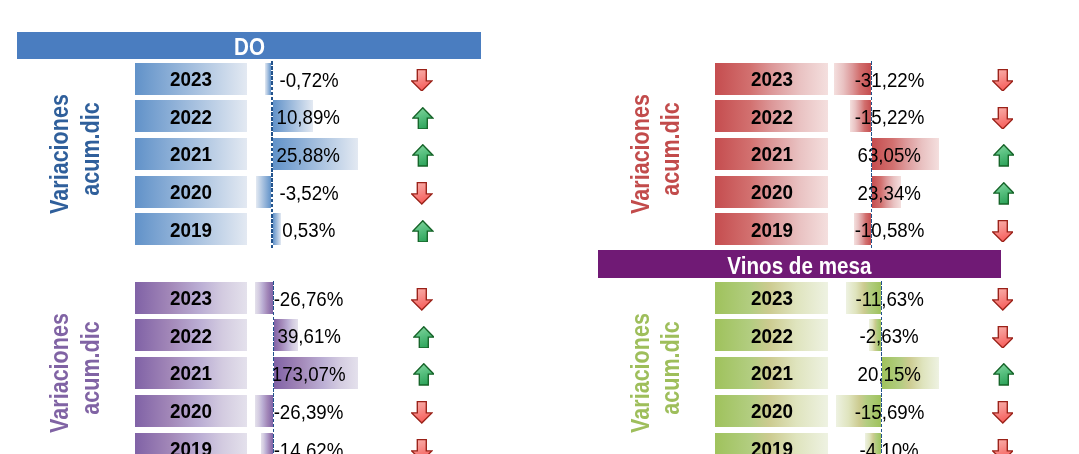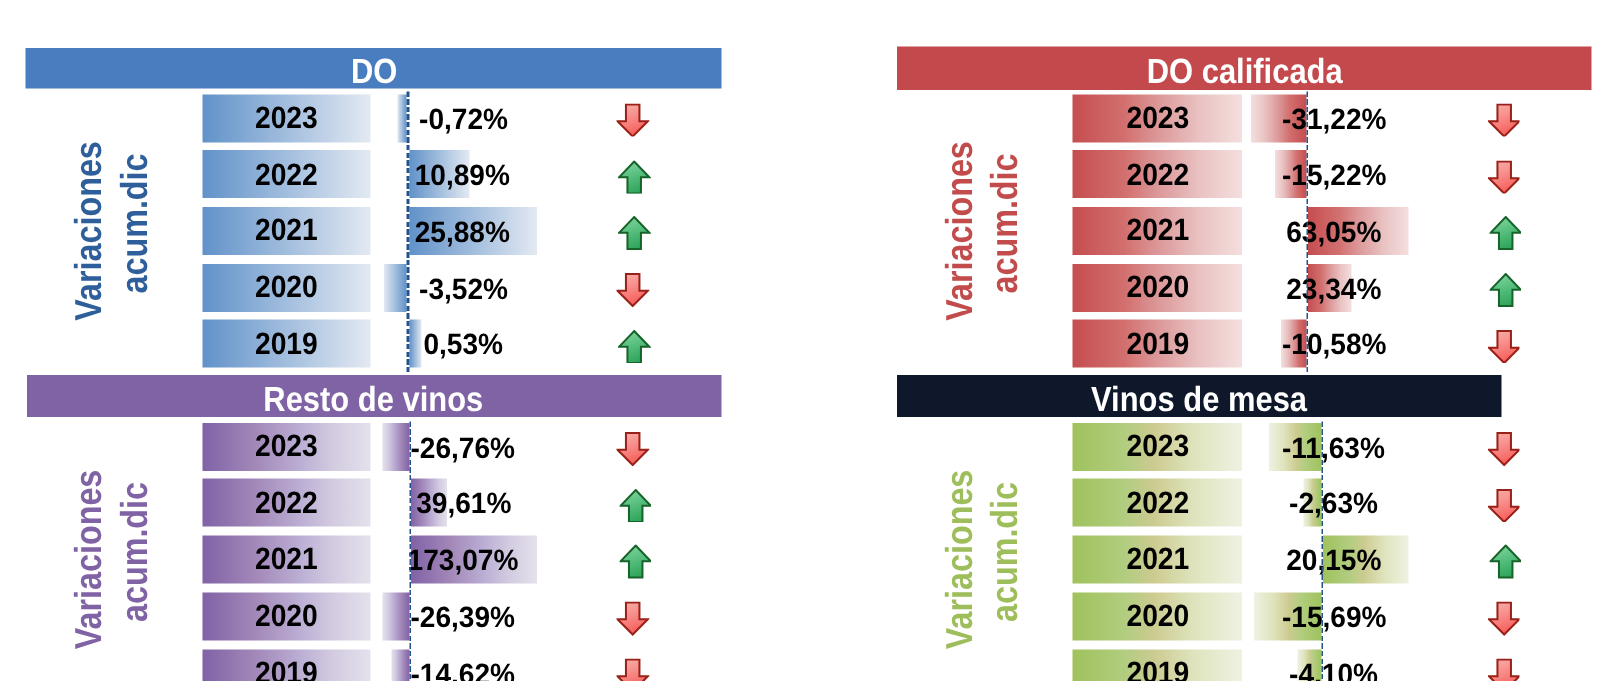--- a/index.html
+++ b/index.html
@@ -24,21 +24,21 @@
              background-image:repeating-linear-gradient(to bottom,
                #23538C 0px,#23538C 3.6px,rgba(255,255,255,0) 3.6px,
                rgba(255,255,255,0) 5.1px);}
   .year-bar{position:absolute;display:flex;align-items:center;
             justify-content:center;}
   .year-text{font-weight:bold;font-size:20.6px;color:#000000;line-height:1;
              display:inline-block;transform:scaleX(0.915);
              position:relative;top:0.5px;}
   .value-bar{position:absolute;}
   .value-label{position:absolute;width:180px;text-align:center;
-               font-weight:bold;font-size:19.6px;color:#000000;
+               font-weight:normal;font-size:19.6px;color:#000000;
                white-space:nowrap;}
   .value-label span{display:inline-block;transform:scaleX(0.955);
                     position:relative;top:1px;}
   .arrow{position:absolute;width:21.6px;height:22.7px;line-height:0;}
   .arrow svg{display:block;}
 </style>
 </head>
 <body>
 
 <div id="stage">
@@ -139,23 +139,20 @@
                 <stop offset="1" stop-color="#2EA45B"></stop>
 </linearGradient>
             </defs>
 <path d="M10.8 0.7 L20.9 11.2 H15.3 V22.0 H6.3 V11.2 H0.7 Z" fill="url(#gup5)" stroke="#166429" stroke-width="1.35" stroke-linejoin="miter" stroke-miterlimit="6"></path>
 </svg>
         </div>
   </div>
   <div class="zero-line" style="left:271.2px;top:33.4px;height:186.2px;"></div>
 </div>
 <div class="panel">
-  <div class="panel-header" style="left:598.0px;top:3.0px;width:463.0px;height:28.5px;background:#C4494C;">
-    <span class="panel-title">DO calificada</span>
-  </div>
   <div class="side-label" style="left:627.6px;top:126.0px;color:#C24B4B;">Variaciones</div>
   <div class="side-label" style="left:658.4px;top:120.5px;color:#C24B4B;">acum.dic</div>
   <div class="row">
     <div class="year-bar" style="left:715.3px;top:34.6px;width:112.6px;height:32.0px;background:linear-gradient(to right,#C54D4F 0%,#D2706F 31%,#DC9798 50%,#E9C2C2 75%,#F4DFDE 100%);">
       <span class="year-text">2023</span>
     </div>
     <div class="value-bar" style="left:834.2px;top:34.6px;width:36.6px;height:32.0px;background:linear-gradient(to right,#F4DFDE 0%,#E9C2C2 25%,#DC9798 50%,#D2706F 69%,#C54D4F 100%);"></div>
     <div class="value-label" style="left:799.3px;top:34.6px;height:32.0px;line-height:32.0px;"><span>-31,22%</span></div>
     <div class="arrow" style="left:991.6px;top:40.8px;">
           <svg width="21.6" height="22.7" viewBox="0 0 21.6 22.7">
@@ -242,23 +239,20 @@
                 <stop offset="1" stop-color="#F75B58"></stop>
 </linearGradient>
             </defs>
 <path d="M6.3 0.7 H15.3 V11.9 H20.9 L10.8 22.0 L0.7 11.9 H6.3 Z" fill="url(#gdn10)" stroke="#9A2118" stroke-width="1.35" stroke-linejoin="miter" stroke-miterlimit="6"></path>
 </svg>
         </div>
   </div>
   <div class="zero-line" style="left:870.7px;top:33.4px;height:186.2px;"></div>
 </div>
 <div class="panel">
-  <div class="panel-header" style="left:17.6px;top:222.0px;width:463.4px;height:28.0px;background:#8063A4;">
-    <span class="panel-title">Resto de vinos</span>
-  </div>
   <div class="side-label" style="left:47.2px;top:345.1px;color:#8063A4;">Variaciones</div>
   <div class="side-label" style="left:78.0px;top:339.6px;color:#8063A4;">acum.dic</div>
   <div class="row">
     <div class="year-bar" style="left:134.9px;top:253.7px;width:112.6px;height:32.0px;background:linear-gradient(to right,#8062A6 0%,#A287B8 31%,#BBAED4 58%,#D3CBE0 78%,#E4E1EC 100%);">
       <span class="year-text">2023</span>
     </div>
     <div class="value-bar" style="left:255.0px;top:253.7px;width:17.7px;height:32.0px;background:linear-gradient(to right,#E4E1EC 0%,#D3CBE0 22%,#BBAED4 42%,#A287B8 69%,#8062A6 100%);"></div>
     <div class="value-label" style="left:218.9px;top:253.7px;height:32.0px;line-height:32.0px;"><span>-26,76%</span></div>
     <div class="arrow" style="left:411.2px;top:259.9px;">
           <svg width="21.6" height="22.7" viewBox="0 0 21.6 22.7">
@@ -345,21 +339,21 @@
                 <stop offset="1" stop-color="#F75B58"></stop>
 </linearGradient>
             </defs>
 <path d="M6.3 0.7 H15.3 V11.9 H20.9 L10.8 22.0 L0.7 11.9 H6.3 Z" fill="url(#gdn15)" stroke="#9A2118" stroke-width="1.35" stroke-linejoin="miter" stroke-miterlimit="6"></path>
 </svg>
         </div>
   </div>
   <div class="zero-line" style="left:272.6px;top:252.5px;height:186.2px;"></div>
 </div>
 <div class="panel">
-  <div class="panel-header" style="left:598.0px;top:222.0px;width:403px;height:28.0px;background:#0f172a;">
+  <div class="panel-header" style="left:598.0px;top:222.0px;width:403px;height:28.0px;background:#701a75;">
     <span class="panel-title">Vinos de mesa</span>
   </div>
   <div class="side-label" style="left:627.6px;top:345.1px;color:#9EBE5B;">Variaciones</div>
   <div class="side-label" style="left:658.4px;top:339.6px;color:#9EBE5B;">acum.dic</div>
   <div class="row">
     <div class="year-bar" style="left:715.3px;top:253.7px;width:112.6px;height:32.0px;background:linear-gradient(to right,#9FC25C 0%,#B2CD80 31%,#CCCB90 48%,#DFE4BE 72%,#EEF2E2 100%);">
       <span class="year-text">2023</span>
     </div>
     <div class="value-bar" style="left:845.9px;top:253.7px;width:35.0px;height:32.0px;background:linear-gradient(to right,#EEF2E2 0%,#DFE4BE 28%,#CCCB90 52%,#B2CD80 69%,#9FC25C 100%);"></div>
     <div class="value-label" style="left:799.3px;top:253.7px;height:32.0px;line-height:32.0px;"><span>-11,63%</span></div>

